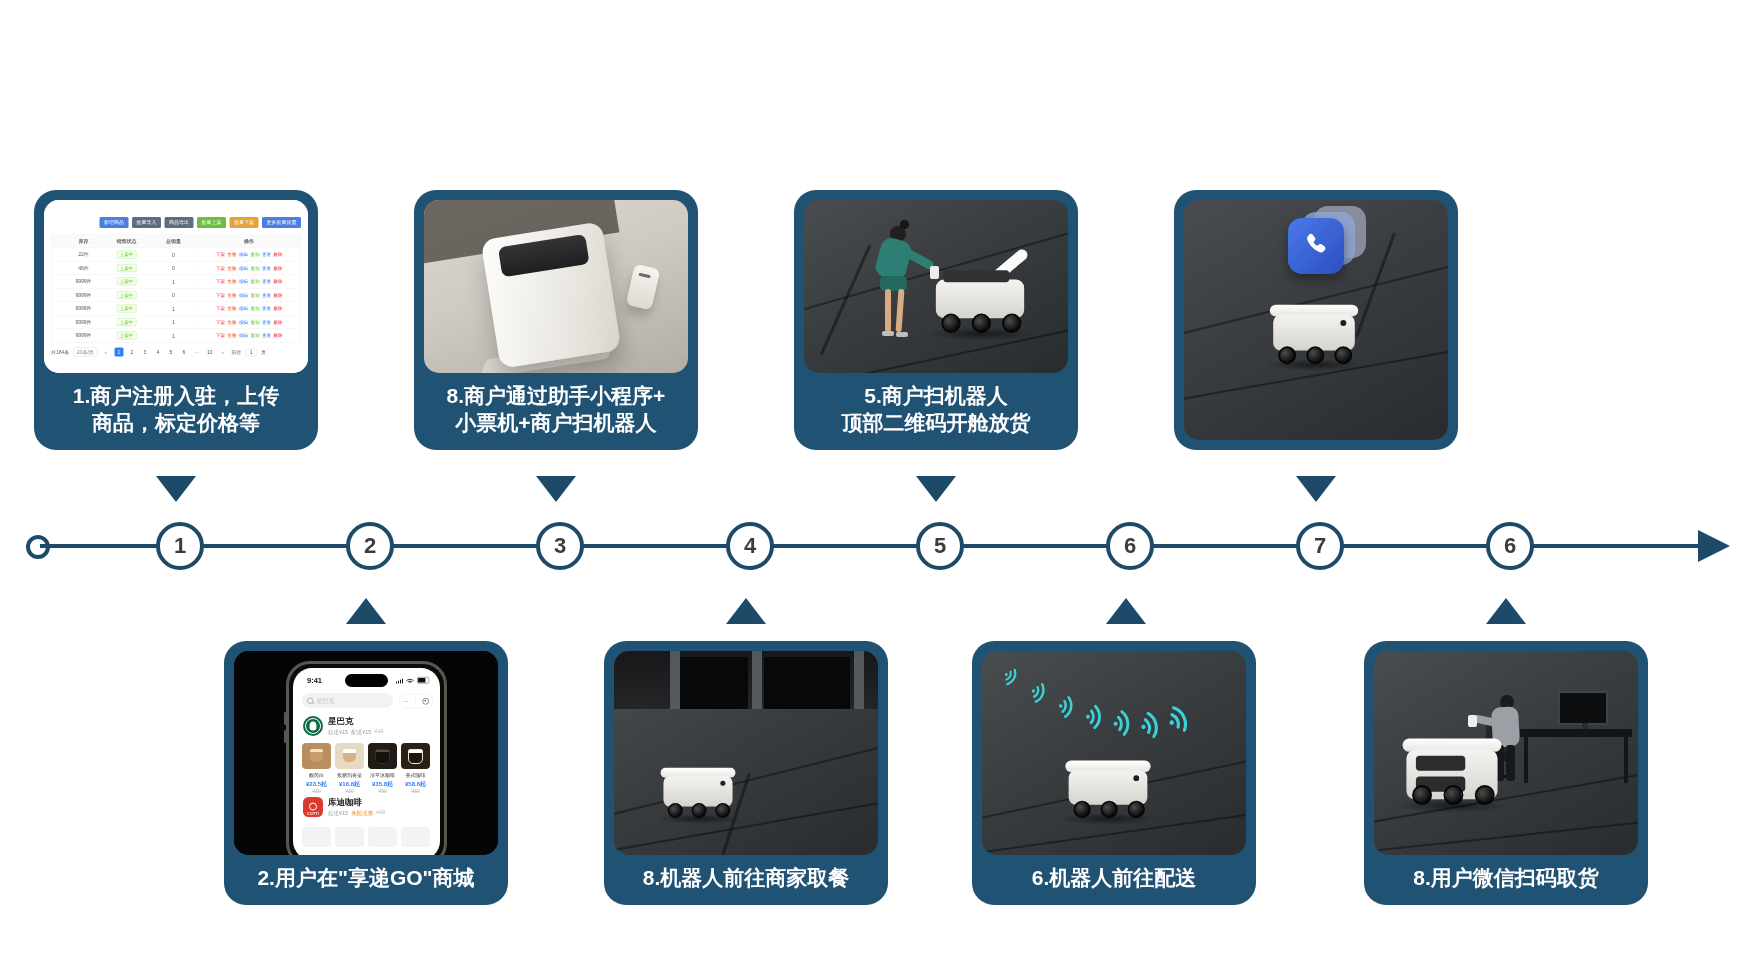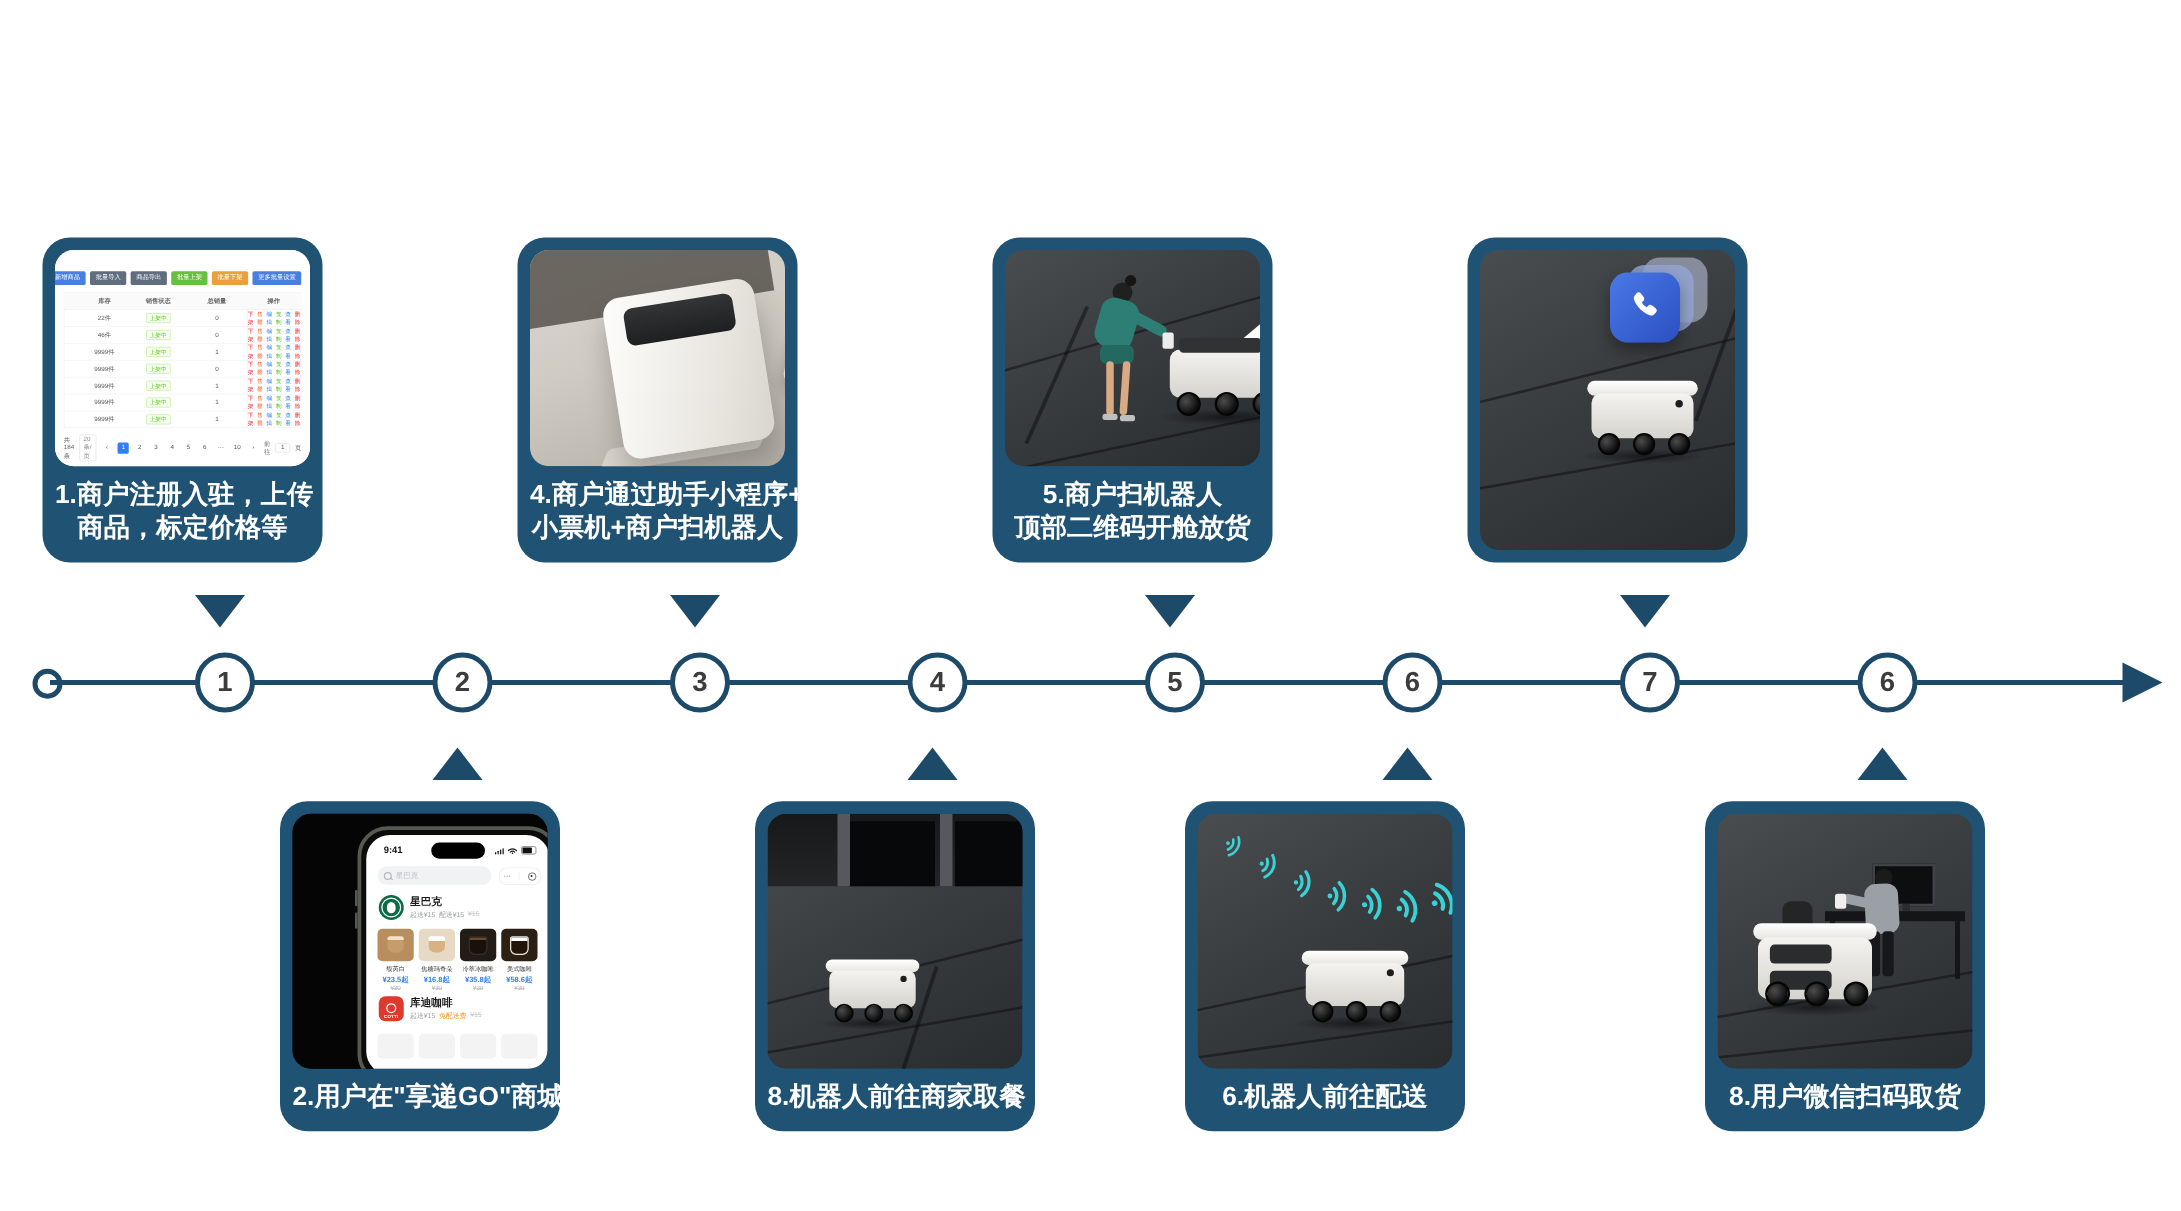--- a/index.html
+++ b/index.html
@@ -19,29 +19,29 @@
             border-left:32px solid #1d4a68;border-top:16px solid transparent;border-bottom:16px solid transparent;}
   .node{position:absolute;top:522px;width:40px;height:40px;border:4px solid #1d4a68;border-radius:50%;
         background:#fff;display:flex;align-items:center;justify-content:center;
         font-size:22px;font-weight:600;color:#3c3c3c;z-index:2;}
   .tri-d{position:absolute;top:476px;width:0;height:0;border-left:20px solid transparent;
          border-right:20px solid transparent;border-top:26px solid #1d4a68;}
   .tri-u{position:absolute;top:598px;width:0;height:0;border-left:20px solid transparent;
          border-right:20px solid transparent;border-bottom:26px solid #1d4a68;}
 
   
-  .card{position:absolute;width:224px;background:#1f5273;border-radius:22px;padding:10px;
+  .card{position:absolute;width:284px;background:#1f5273;border-radius:22px;padding:10px;
         box-sizing:border-box;display:flex;flex-direction:column;}
   #c1{left:34px;top:190px;height:260px;}
   #c3{left:414px;top:190px;height:260px;}
   #c5{left:794px;top:190px;height:260px;}
   #c7{left:1174px;top:190px;height:260px;}
   #c2{left:224px;top:641px;height:264px;}
   #c4{left:604px;top:641px;height:264px;}
-  #c6{left:948px;top:641px;height:264px;}
+  #c6{left:972px;top:641px;height:264px;}
   #c8{left:1364px;top:641px;height:264px;}
   .art{position:relative;flex:1;border-radius:15px;overflow:hidden;background:#3a3d40;}
   .cap{padding:9px 0 4px;text-align:center;color:#fff;font-weight:700;font-size:21px;line-height:27px;}
   .cap div{white-space:nowrap;}
 
   
   .x2{position:absolute;left:0;top:0;width:200%;height:200%;transform:scale(.5);transform-origin:0 0;}
 
   
   .adm{background:#fff;width:100%;height:100%;font-size:10px;color:#555;}
@@ -516,21 +516,21 @@
       <div class="photo3">
         <div class="p3-dark"></div>
         <div class="p3-base"></div>
         <div class="p3-dev">
           <div class="p3-scr"></div>
         </div>
         <div class="p3-acc"></div>
       </div>
     </div>
     <div class="cap">
-      <div>4.商户通过助手小程序+</div>
+      <div>8.商户通过助手小程序+</div>
       <div>小票机+商户扫机器人</div>
     </div>
   </div>
 
   <div class="card" id="c4">
     <div class="art">
       <div class="scene">
         <div class="sf">
           <span class="o" style="left:64px;width:70px"></span>
           <span class="o" style="left:150px;width:86px"></span>

